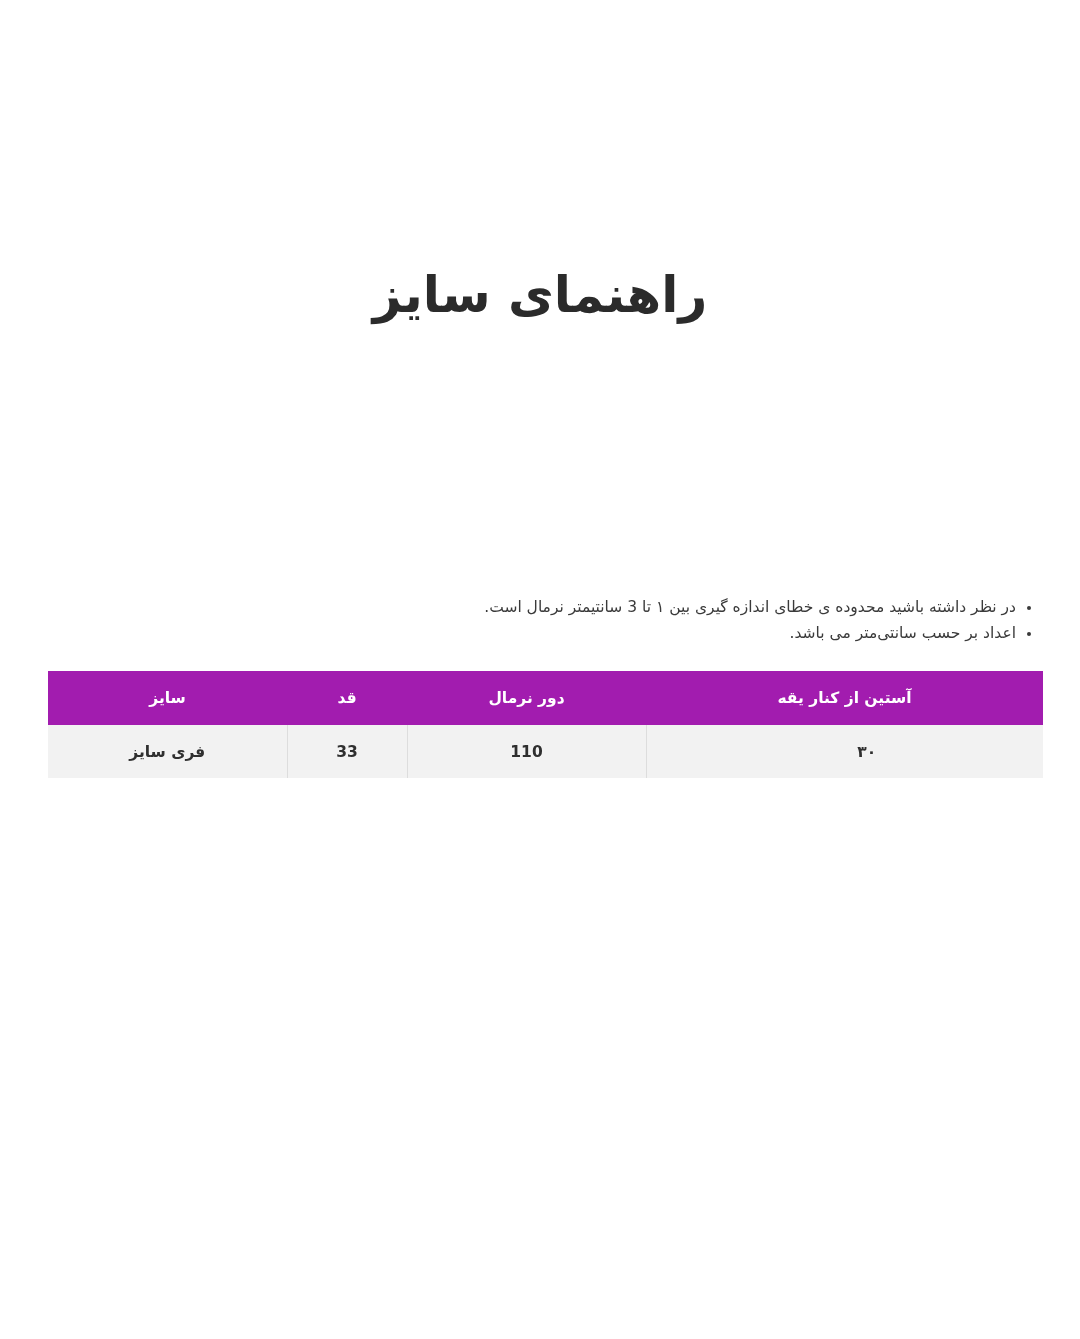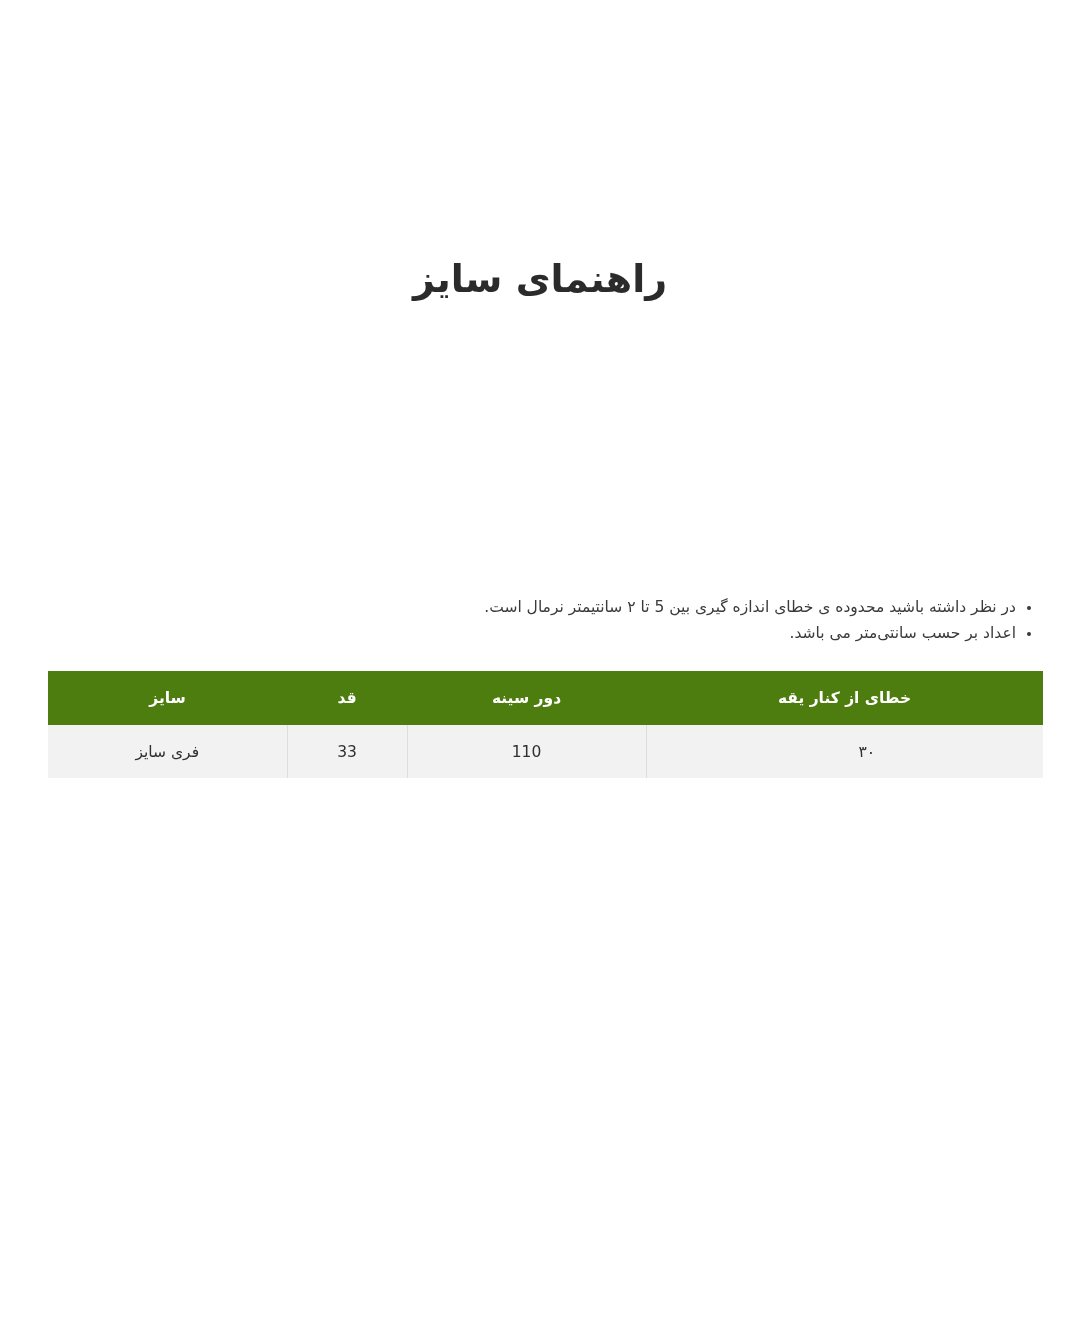--- a/index.html
+++ b/index.html
@@ -19,21 +19,21 @@
     width: 1080px;
     height: 1339px;
     position: relative;
   }
   .title {
     position: absolute;
     top: 232px;
     left: 0;
     width: 1080px;
     text-align: center;
-    font-size: 38px;
+    font-size: 50px;
     font-weight: bold;
     color: #2b2b2b;
     letter-spacing: 0px;
     direction: rtl;
   }
   .notes {
     position: absolute;
     top: 594px;
     right: 48px;
     width: 984px;
@@ -59,35 +59,35 @@
   table.size-table {
     position: absolute;
     top: 671px;
     right: 37px;
     width: 995px;
     border-collapse: collapse;
     direction: rtl;
     table-layout: fixed;
   }
   table.size-table thead th {
-    background: #4d7c0f;
+    background: #a21caf;
     color: #ffffff;
     font-size: 15.5px;
     font-weight: bold;
     height: 54px;
     text-align: center;
     vertical-align: middle;
     border: none;
     padding: 0;
   }
   table.size-table tbody td {
     background: #f2f2f2;
     color: #2f2f2f;
     font-size: 15.5px;
-    font-weight: normal;
+    font-weight: bold;
     height: 53px;
     text-align: center;
     vertical-align: middle;
     border-right: 1px solid #dddddd;
     border-left: 1px solid #dddddd;
     padding: 0;
   }
   table.size-table tbody td:first-child {
     border-right: none;
     padding-left: 44px;
@@ -101,29 +101,29 @@
   .col-sleeve{ width: 397px; }
 </style>
 </head>
 <body>
 
 <div class="page">
 
   <h1 class="title">راهنمای سایز</h1>
 
   <ul class="notes">
-    <li>در نظر داشته باشید محدوده ی خطای اندازه گیری بین 5 تا ۲ سانتیمتر نرمال است.</li>
+    <li>در نظر داشته باشید محدوده ی خطای اندازه گیری بین ۱ تا 3 سانتیمتر نرمال است.</li>
     <li>اعداد بر حسب سانتی‌متر می باشد.</li>
   </ul>
 
   <table class="size-table">
     <thead>
       <tr>
-        <th class="col-sleeve">خطای از کنار یقه</th>
-        <th class="col-chest">دور سینه</th>
+        <th class="col-sleeve">آستین از کنار یقه</th>
+        <th class="col-chest">دور نرمال</th>
         <th class="col-len">قد</th>
         <th class="col-size">سایز</th>
       </tr>
     </thead>
     <tbody>
       <tr>
         <td class="col-sleeve">۳۰</td>
         <td class="col-chest">110</td>
         <td class="col-len">33</td>
         <td class="col-size">فری سایز</td>

